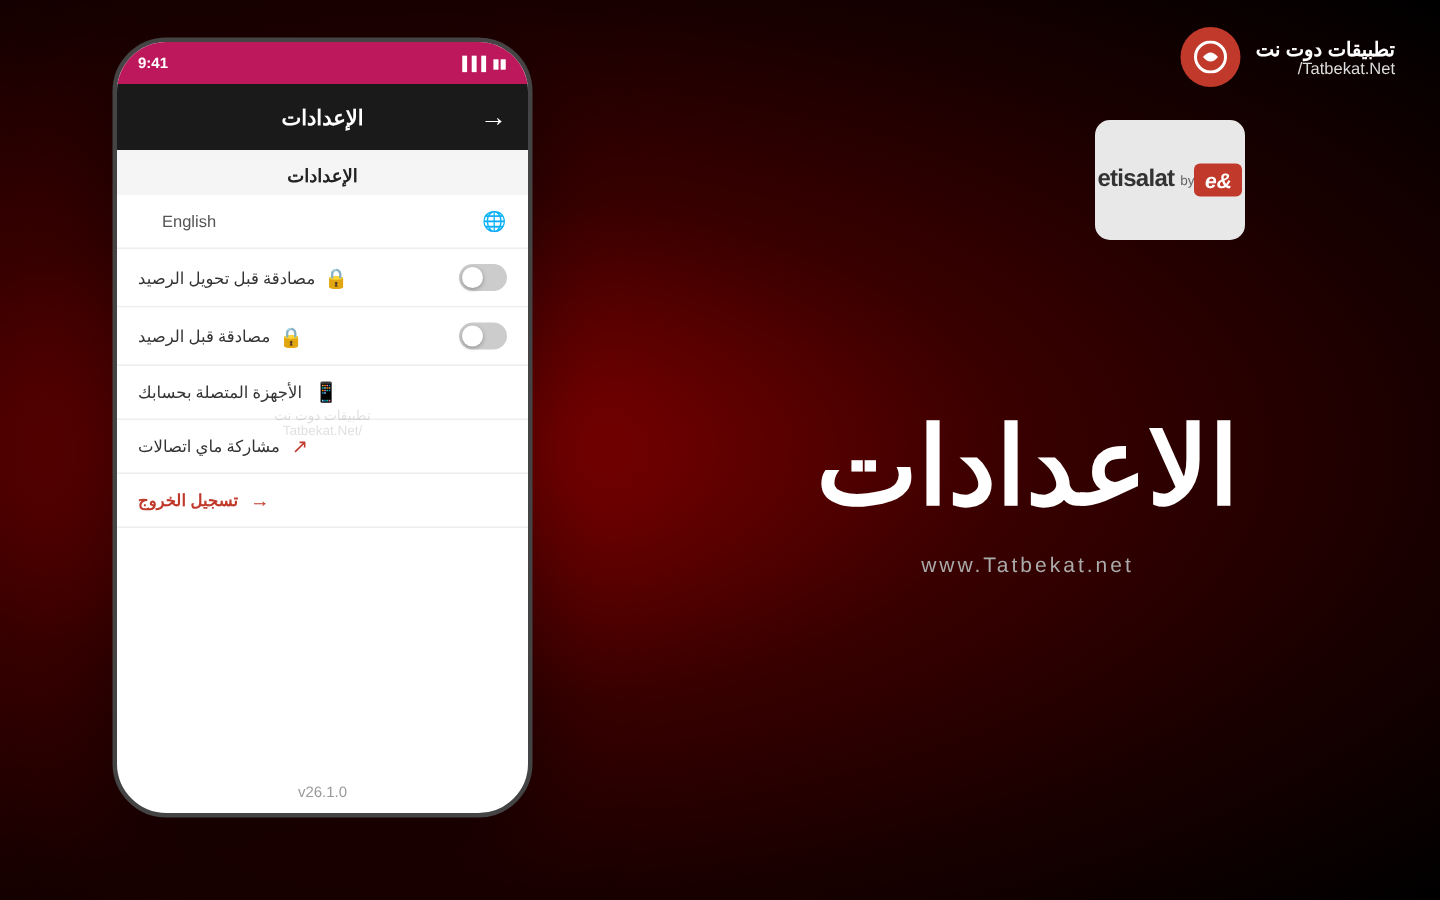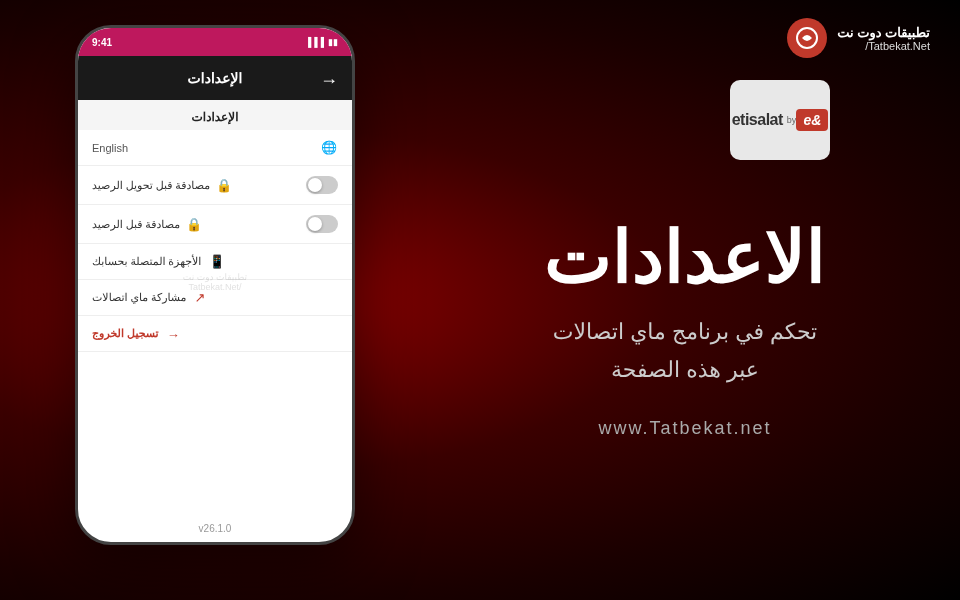--- a/index.html
+++ b/index.html
@@ -130,21 +130,21 @@
 
     .settings-item-icon {
       color: #c0392b;
       font-size: 13px;
     }
 
     .settings-item-value {
       color: #555;
       font-size: 11px;
       margin-right: auto;
-      margin-left: 0;
+      margin-left: 16px;
       text-align: left;
       direction: ltr;
     }
 
     .language-icon {
       font-size: 13px;
       color: #555;
     }
 
     
@@ -352,21 +352,21 @@
       font-size: 22px;
       font-family: 'Arial', sans-serif;
       direction: rtl;
       text-align: center;
       line-height: 1.7;
       margin-bottom: 30px;
     }
 
     .main-website {
       color: #aaa;
-      font-size: 18px;
+      font-size: 14px;
       font-family: 'Arial', sans-serif;
       letter-spacing: 2px;
       text-align: center;
     }
   </style>
 </head>
 <body>
 
 <div class="bg-overlay"></div>
 
@@ -456,20 +456,16 @@
     <div style="display:flex;align-items:center;gap:0;">
       <span class="etisalat-by">by</span>
       <div class="etisalat-e-icon">
         <span>e&amp;</span>
       </div>
     </div>
   </div>
 
   <div class="main-content">
     <div class="main-title-arabic">الاعدادات</div>
-    <div class="main-subtitle">
-      <div>تحكم في برنامج ماي اتصالات</div>
-      <div>عبر هذه الصفحة</div>
-    </div>
     <div class="main-website">www.Tatbekat.net</div>
   </div>
 
 </div>
 
 </body></html>

